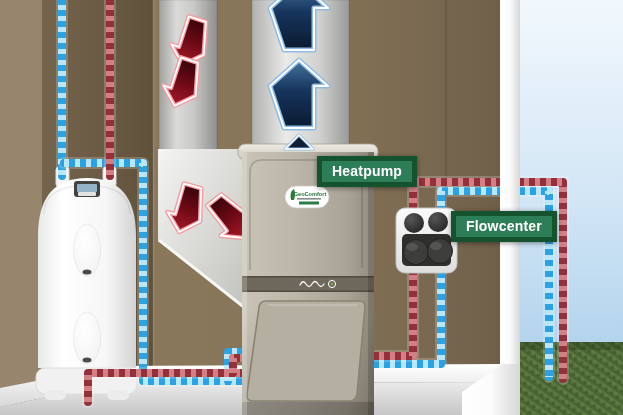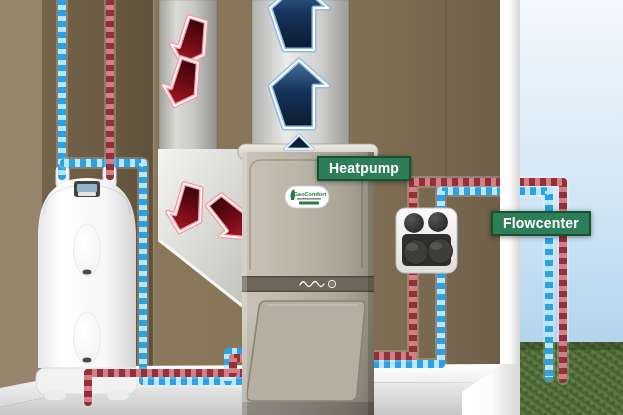--- a/index.html
+++ b/index.html
@@ -1,19 +1,19 @@
 <!DOCTYPE html>
 <html><head>
 <meta charset="utf-8">
 <style>
   html,body{margin:0;padding:0;background:#222;}
   #stage{position:relative;width:623px;height:415px;overflow:hidden;
          font-family:"Liberation Sans",sans-serif;background:#8b7960;}
   #stage svg{position:absolute;left:0;top:0;}
-  .tag{position:absolute;background:#2e7d59;color:#fff;border:2px solid #14532d;
+  .tag{position:absolute;background:#2e7d59;color:#fff;border:5px solid #14532d;
        font:bold 14px "Liberation Sans",sans-serif;padding:2px 10px 3px;
        box-shadow:0 1px 5px rgba(0,0,0,.45);letter-spacing:.2px;white-space:nowrap;}
 </style>
 </head>
 <body>
 
 <div id="stage">
 <svg width="623" height="415" viewBox="0 0 623 415">
   <defs>
     <linearGradient id="skyG" x1="0" y1="0" x2="0" y2="1">
@@ -261,14 +261,14 @@
     <circle cx="438" cy="222" r="10" fill="url(#knobG)"></circle>
     <rect x="402" y="234" width="49" height="32" rx="5" fill="#2f2f2d"></rect>
     <circle cx="416" cy="252" r="12.5" fill="#3d3d3b" stroke="#232321"></circle>
     <ellipse cx="412" cy="247" rx="6" ry="4" fill="rgba(255,255,255,0.12)"></ellipse>
     <circle cx="440" cy="251" r="12.5" fill="#3d3d3b" stroke="#232321"></circle>
     <ellipse cx="436" cy="246" rx="6" ry="4" fill="rgba(255,255,255,0.12)"></ellipse>
   </g>
 </svg>
 
 <div class="tag" style="left:317px;top:156px;">Heatpump</div>
-<div class="tag" style="left:451px;top:211px;margin-left:40px;">Flowcenter</div>
+<div class="tag" style="left:451px;top:211px;">Flowcenter</div>
 </div>
 
 </body></html>

